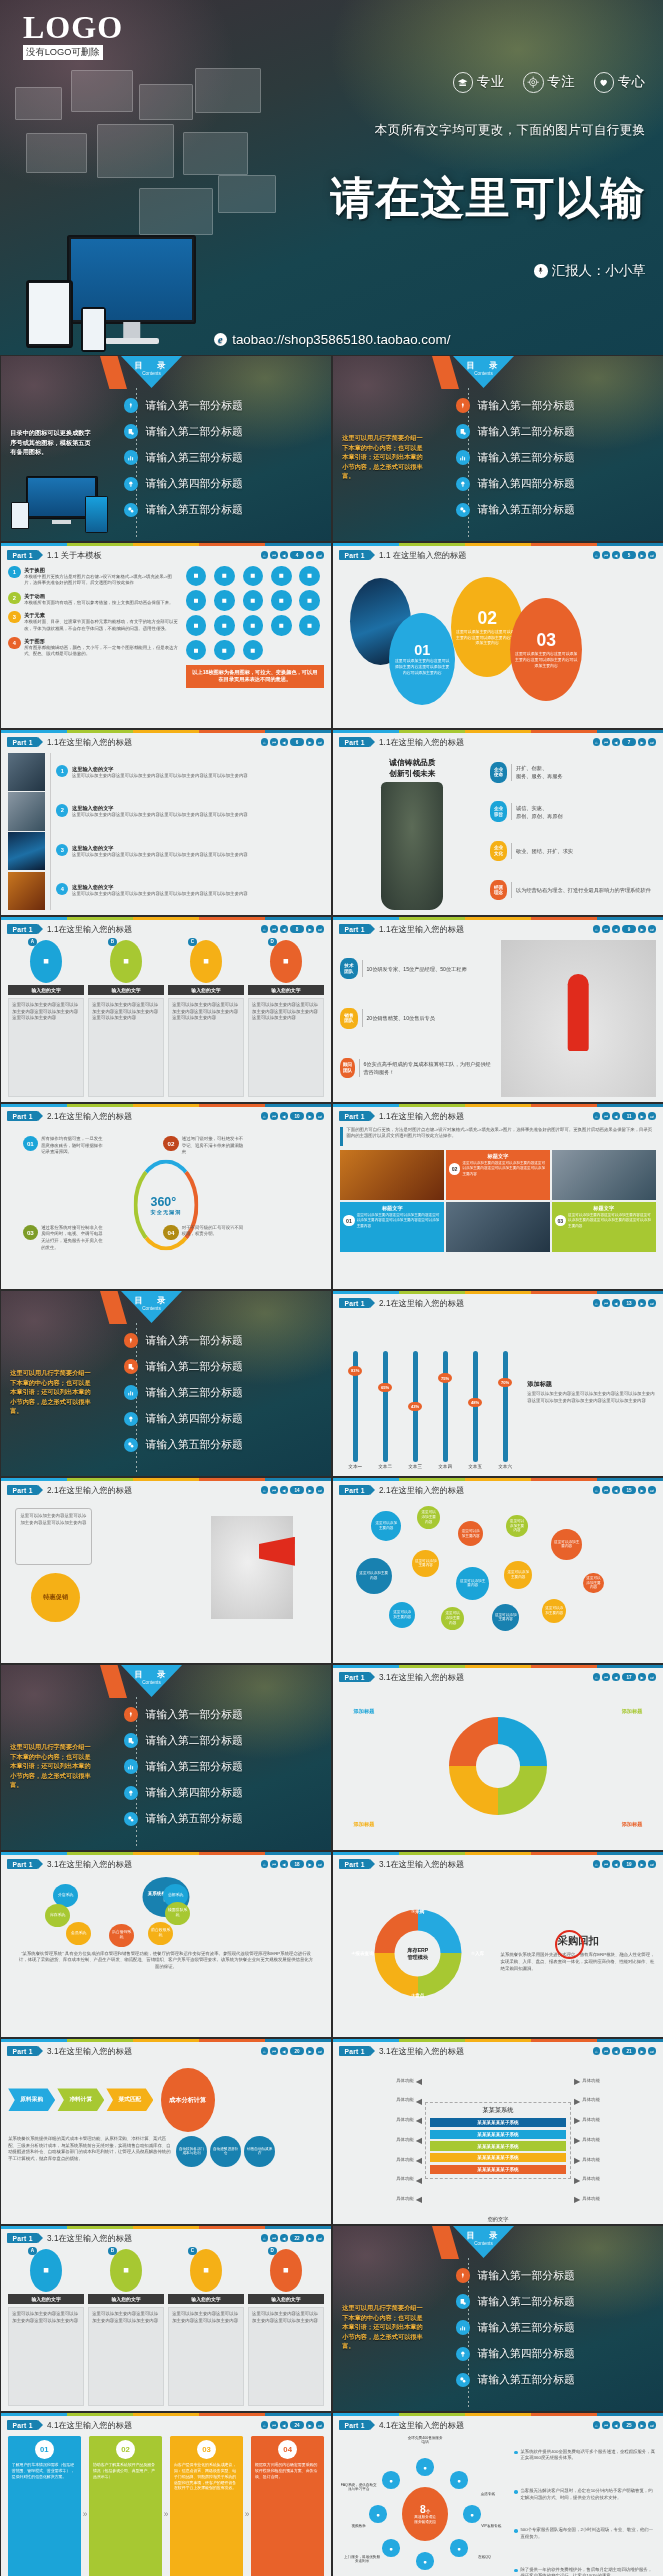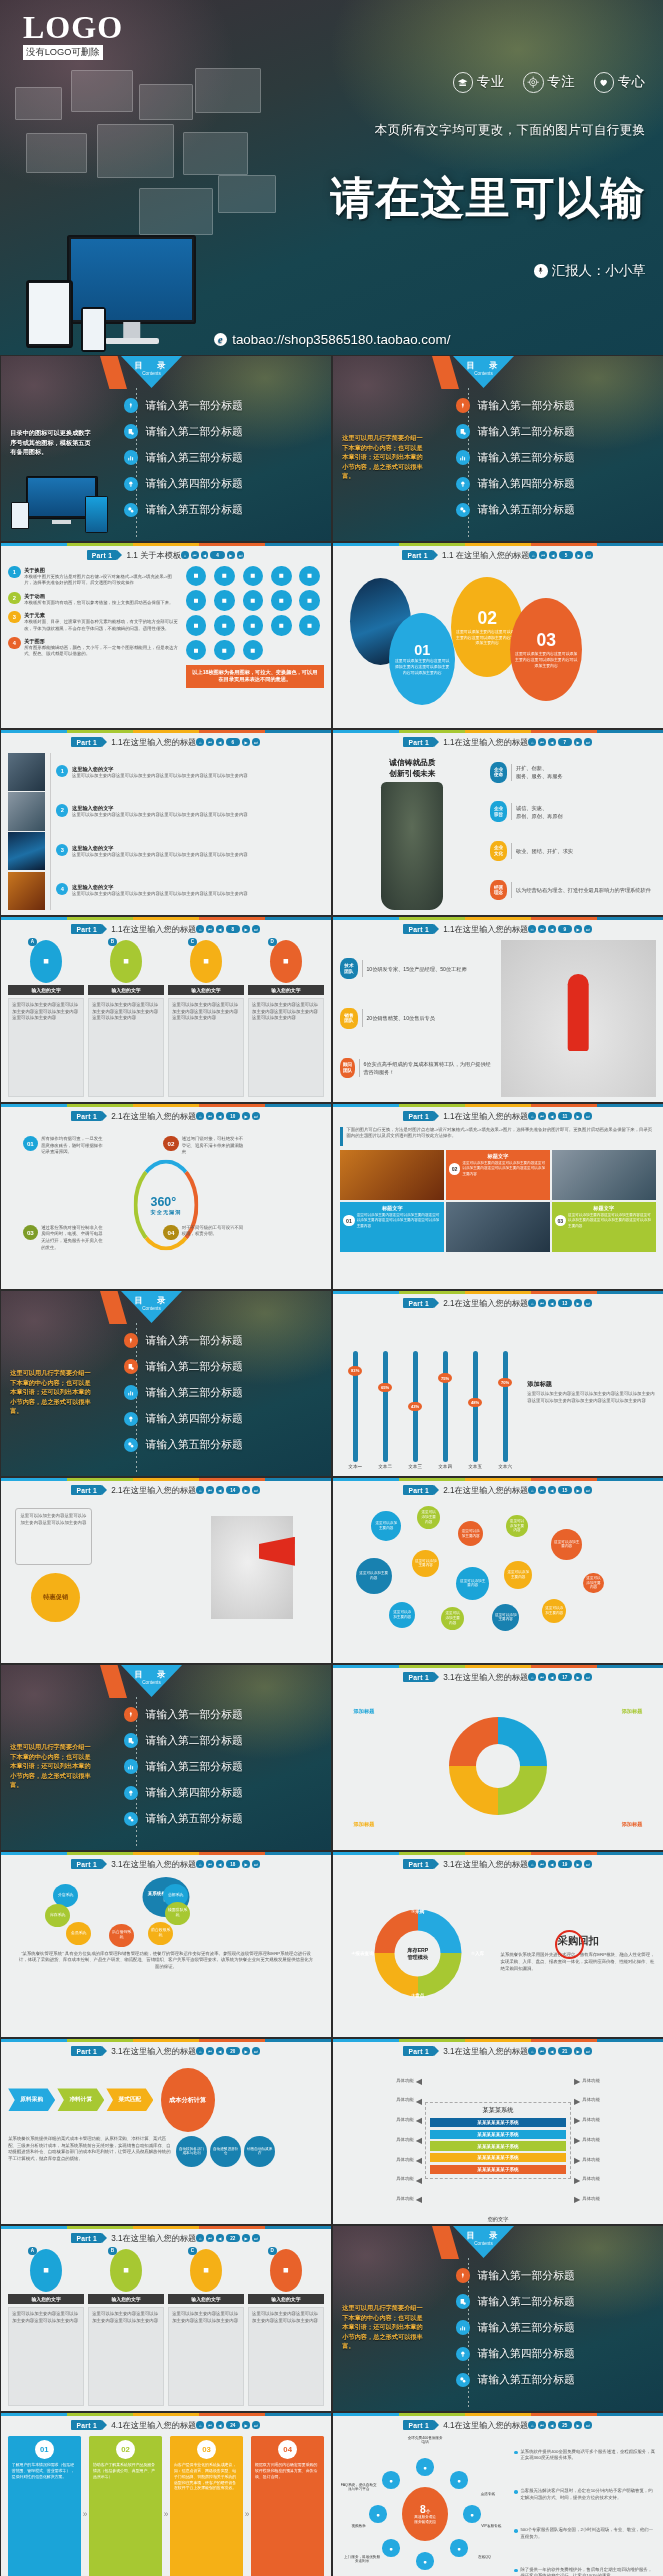--- a/index.html
+++ b/index.html
@@ -62,21 +62,21 @@
 
   
   .grid { display:grid; grid-template-columns:repeat(2,332px); background:#2b2b2b; }
   .slide { width:332px; height:187px; position:relative; overflow:hidden;
       border:1.5px solid #2b2b2b; background:#eef0f0; }
 
   
   .s-light { background:#eef0f0; }
   .topbars { display:flex; height:3.1px; }
   .topbars i { flex:1; display:block; }
-  .s-head { display:flex; align-items:center; justify-content:center; padding:3.6px 7.2px 0 6.2px; }
+  .s-head { display:flex; align-items:center; justify-content:space-between; padding:3.6px 7.2px 0 6.2px; }
   .part-tag { display:flex; align-items:center; }
   .part-tag .lab { background:#1881b0; color:#fff; font-size:6.7px; font-weight:bold; padding:1.5px 5.2px;
       border-radius:1px; letter-spacing:0.3px; }
   .part-tag .arr { width:0; height:0; border-top:5.2px solid transparent; border-bottom:5.2px solid transparent;
       border-left:5.2px solid #1881b0; }
   .s-title { font-size:8.2px; color:#333; margin-left:4.1px; white-space:nowrap; }
   .nav { display:flex; align-items:center; gap:2.1px; }
   .nav span { width:7.7px; height:7.7px; border-radius:50%; background:#1881b0; color:#fff; font-size:4.1px;
       display:flex; align-items:center; justify-content:center; }
   .nav .pill { width:14.4px; border-radius:4.1px; font-size:4.6px; font-weight:bold; }

